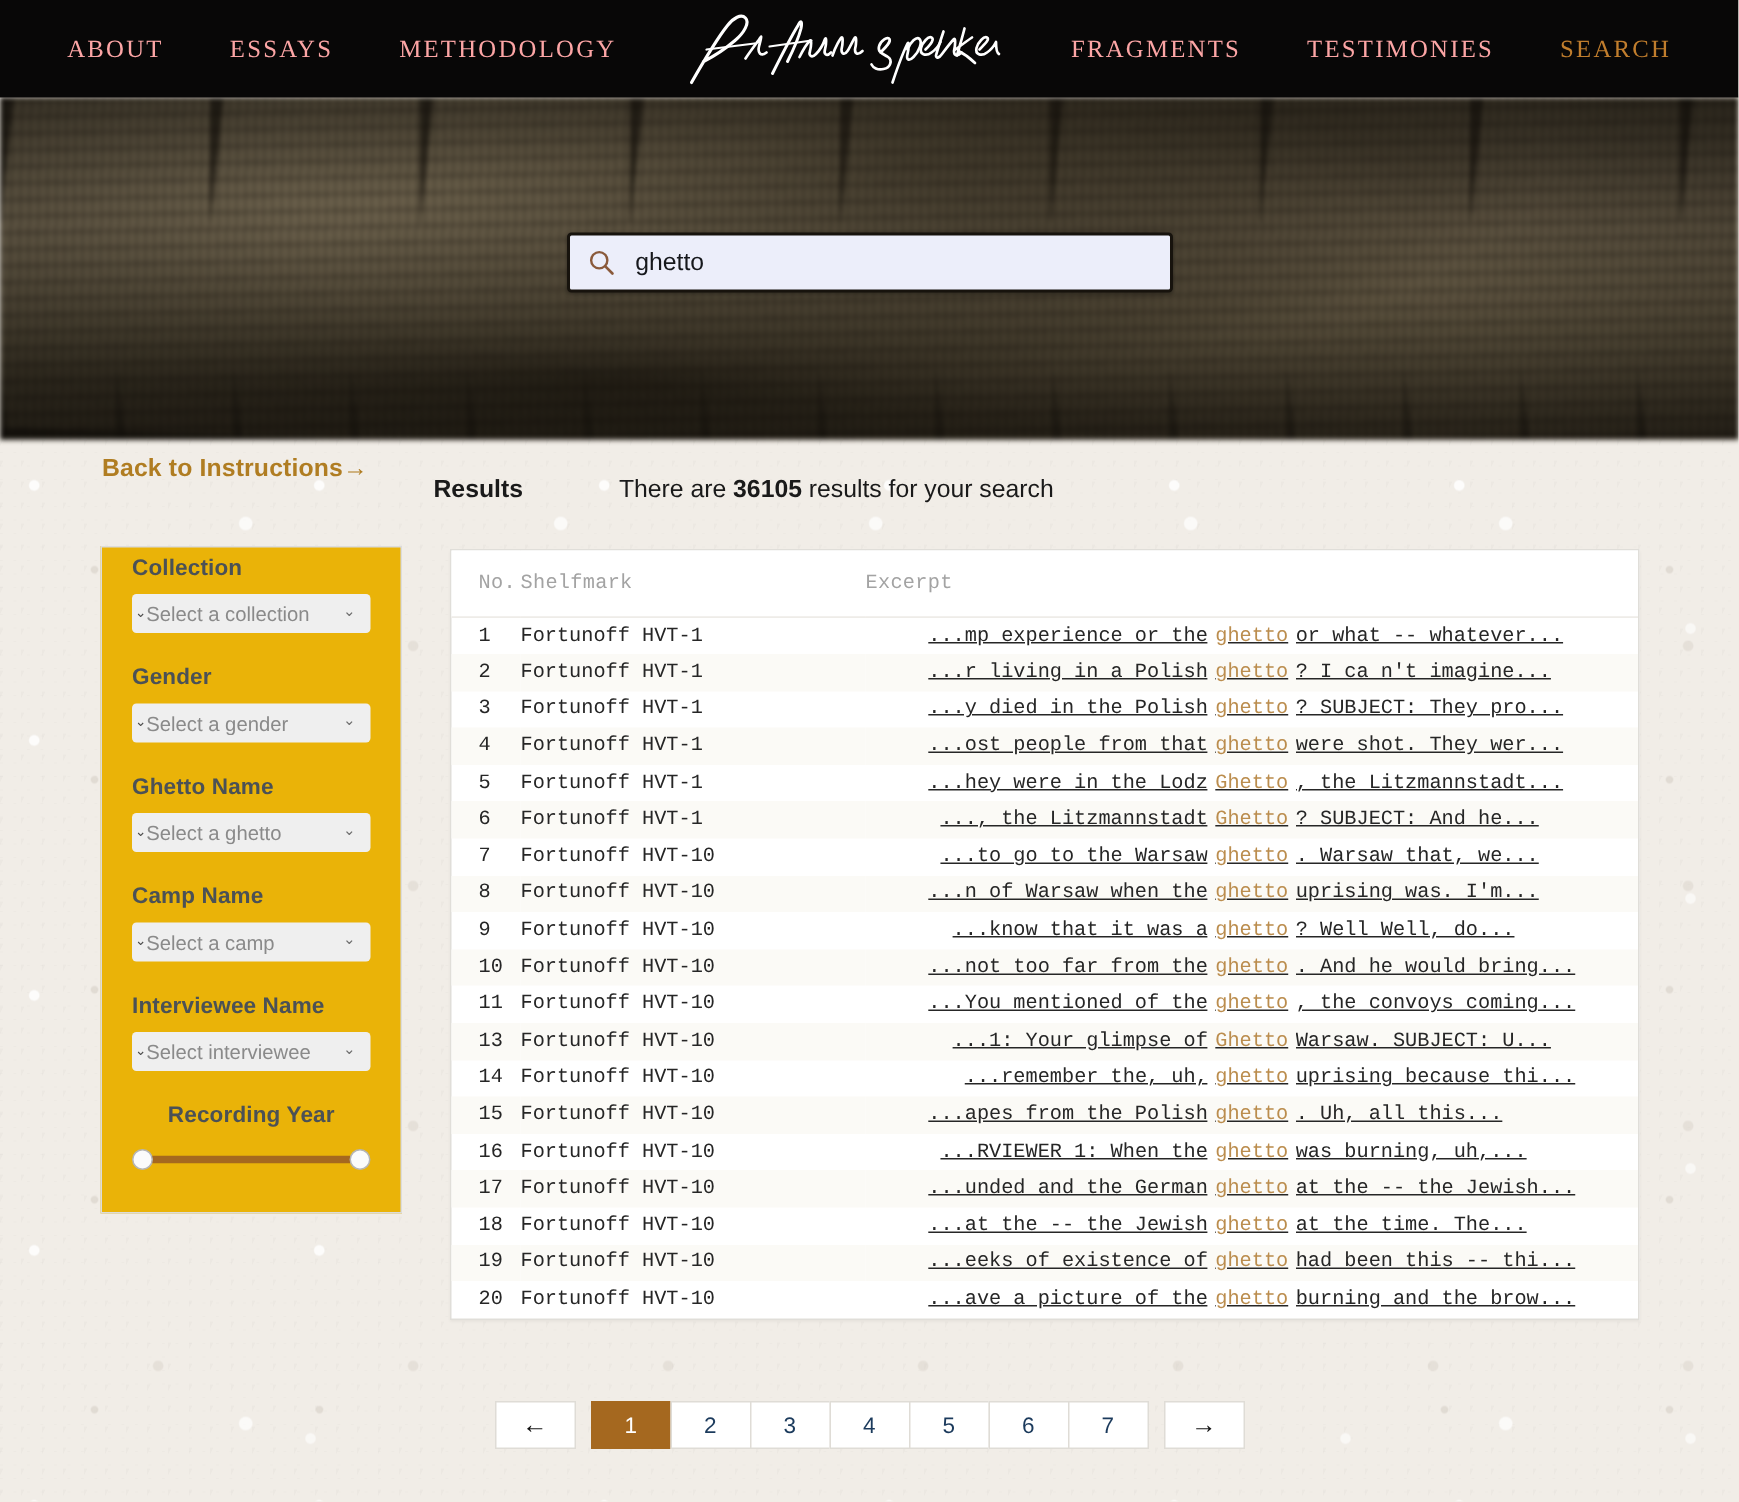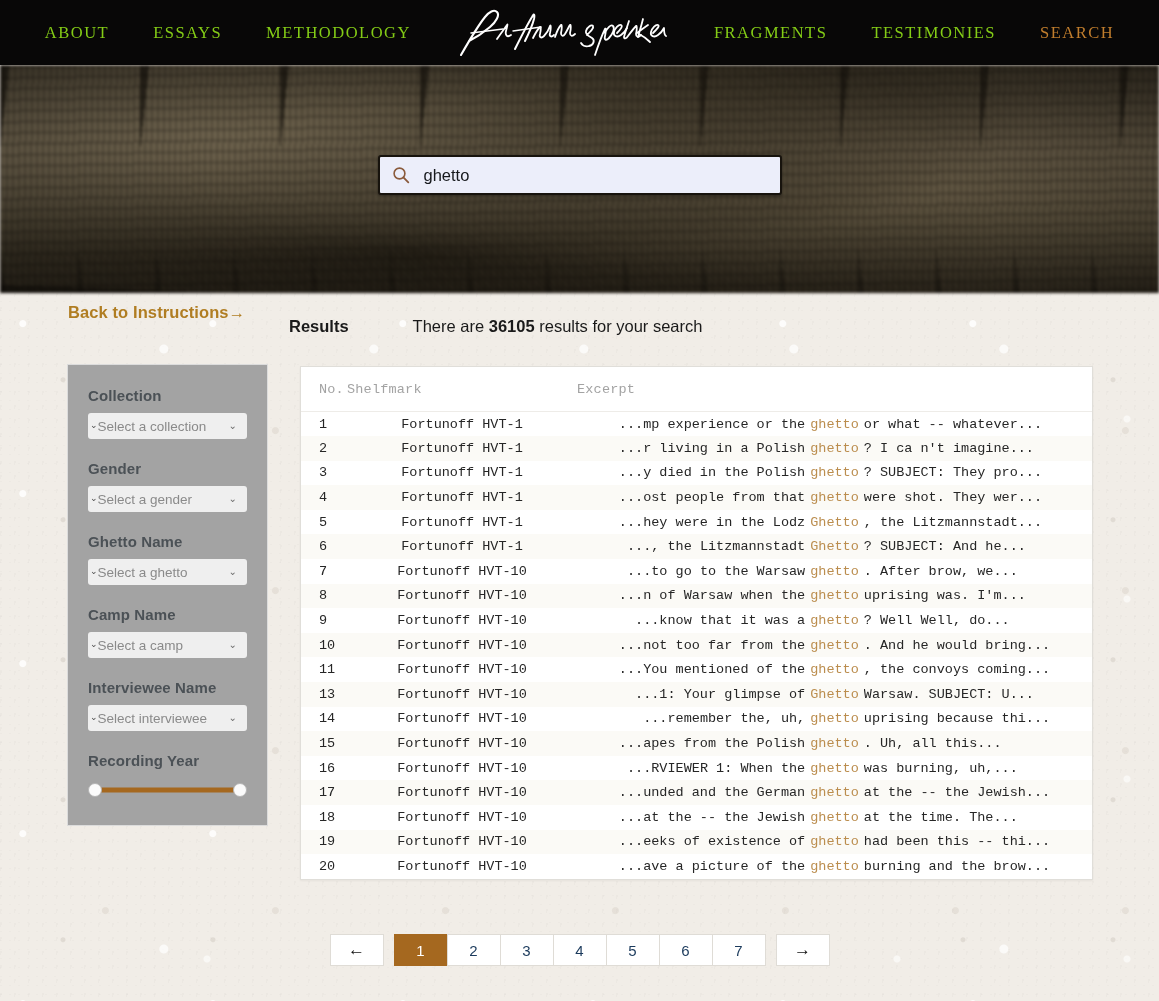--- a/index.html
+++ b/index.html
@@ -45,21 +45,21 @@
   }
   .nav-inner {
     display: flex;
     align-items: center;
     gap: 0;
   }
   .nav-link {
     font-family: "Liberation Serif", serif;
     font-size: 16.5px;
     letter-spacing: 1.5px;
-    color: #84cc16;
+    color: #fca5a5;
     text-decoration: none;
     padding: 0 22px;
     white-space: nowrap;
     cursor: pointer;
   }
   .nav-link.active { color: #c07d2d; }
   .brand {
     padding: 0 22px;
     display: flex;
     align-items: center;
@@ -151,26 +151,26 @@
     text-decoration: none;
     letter-spacing: .1px;
     cursor: pointer;
   }
 
   
   .sidebar {
     position: absolute;
     left: 67px; top: 71px;
     width: 201px;
-    background: #a3a3a3;
+    background: #eab308;
     border: 1px solid #dcdcdc;
-    padding: 22px 20px 26px 20px;
+    padding: 5px 20px 26px 20px;
   }
   .filter-group { margin-bottom: 21px; }
-  .filter-group:last-child { margin-bottom: 0; }
+  .filter-group:last-child { margin-bottom: 0; text-align: center; }
   .filter-label {
     font-size: 15px;
     font-weight: bold;
     color: #4b5156;
     margin-bottom: 9px;
     letter-spacing: .1px;
   }
   .filter-select {
     position: relative;
     width: 159px; height: 26px;
@@ -268,39 +268,40 @@
   table.results thead th {
     text-align: left;
     font-weight: normal;
     color: #a3a3a3;
     padding: 15px 0 14px 0;
     border-bottom: 1px solid #eeece8;
     background: #fff;
     letter-spacing: .2px;
   }
   th.col-no, td.col-no  { width: 46px; padding-left: 18px !important; }
-  th.col-shelf, td.col-shelf { width: 230px; text-align: center; }
+  th.col-shelf, td.col-shelf { width: 230px; }
   th.col-exc, td.col-exc { width: auto; }
 
   table.results tbody tr { height: 24.6px; }
   table.results tbody tr:nth-child(even) { background: #fbfaf6; }
   table.results tbody td {
     padding: 4px 0;
     color: #262626;
     white-space: nowrap;
     vertical-align: middle;
   }
   td.col-no { color: #a8a8a8; }
   td.col-shelf { color: #9e9e9e; }
   td.col-exc { padding-right: 14px; }
 
   .exc-inner {
     display: flex;
     align-items: center;
     width: 100%;
+    text-decoration: underline;
   }
   .exc-left {
     flex: 1 1 0;
     text-align: right;
     overflow: hidden;
     white-space: nowrap;
     color: #262626;
   }
   .exc-kw {
     color: #bb8d4e;
@@ -547,21 +548,21 @@
               </div>
             </td>
           </tr>
           <tr>
             <td class="col-no">7</td>
             <td class="col-shelf">Fortunoff HVT-10</td>
             <td class="col-exc">
               <div class="exc-inner">
                 <span class="exc-left">...to go to the Warsaw</span>
                 <span class="exc-kw">ghetto</span>
-                <span class="exc-right">. After brow, we...</span>
+                <span class="exc-right">. Warsaw that, we...</span>
               </div>
             </td>
           </tr>
           <tr>
             <td class="col-no">8</td>
             <td class="col-shelf">Fortunoff HVT-10</td>
             <td class="col-exc">
               <div class="exc-inner">
                 <span class="exc-left">...n of Warsaw when the</span>
                 <span class="exc-kw">ghetto</span>

